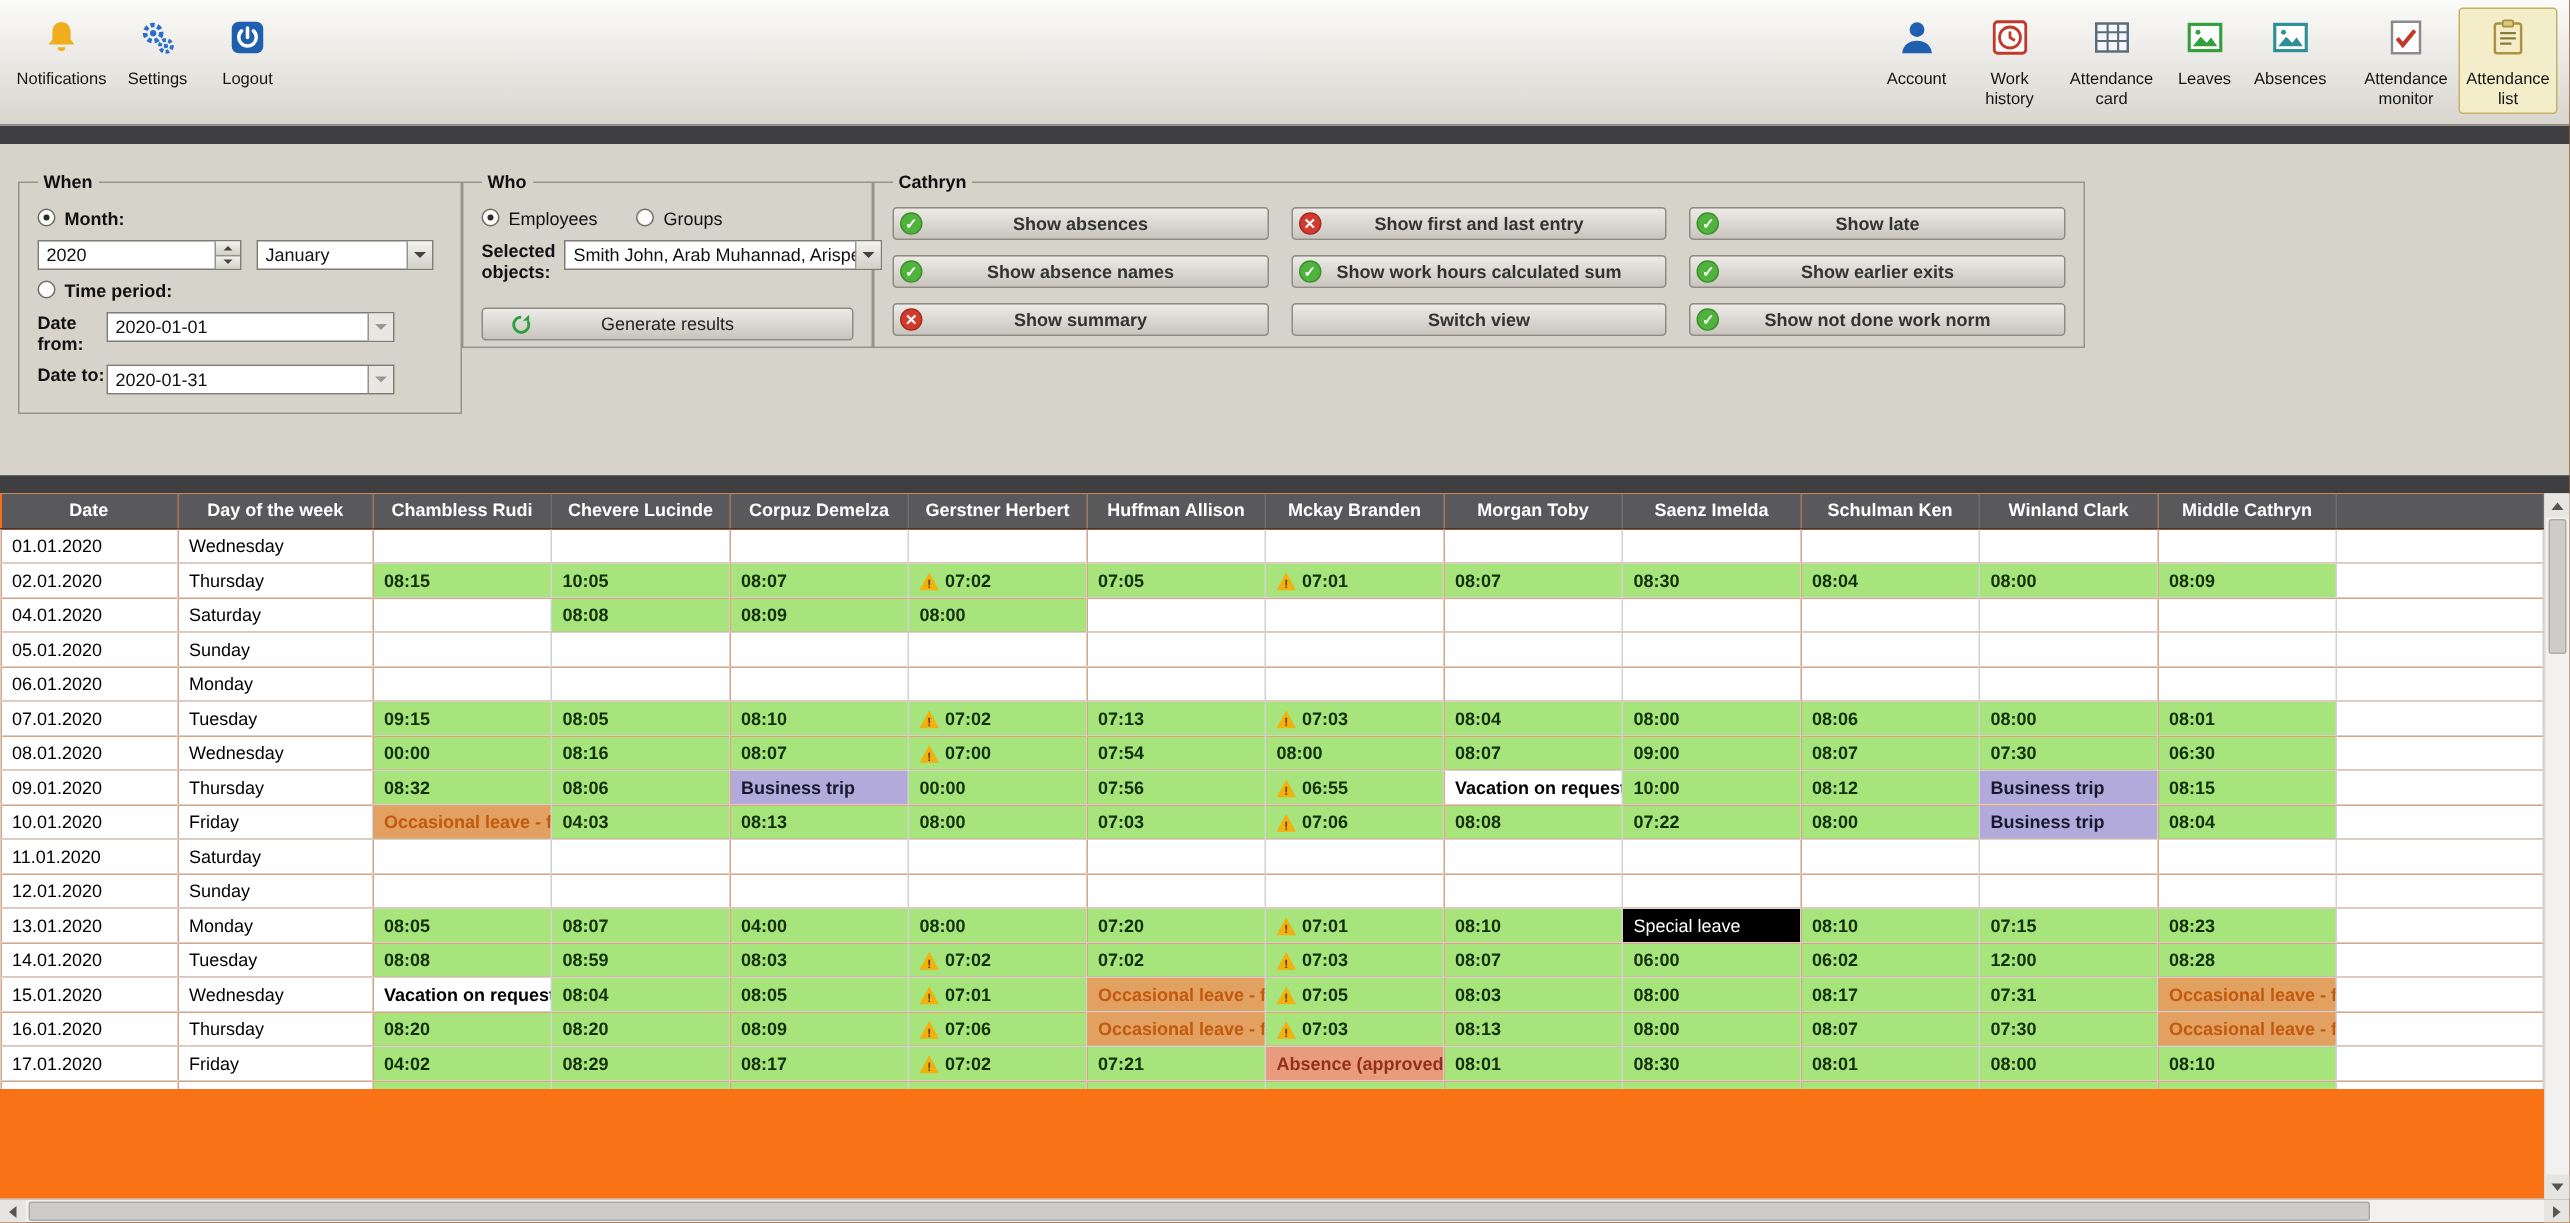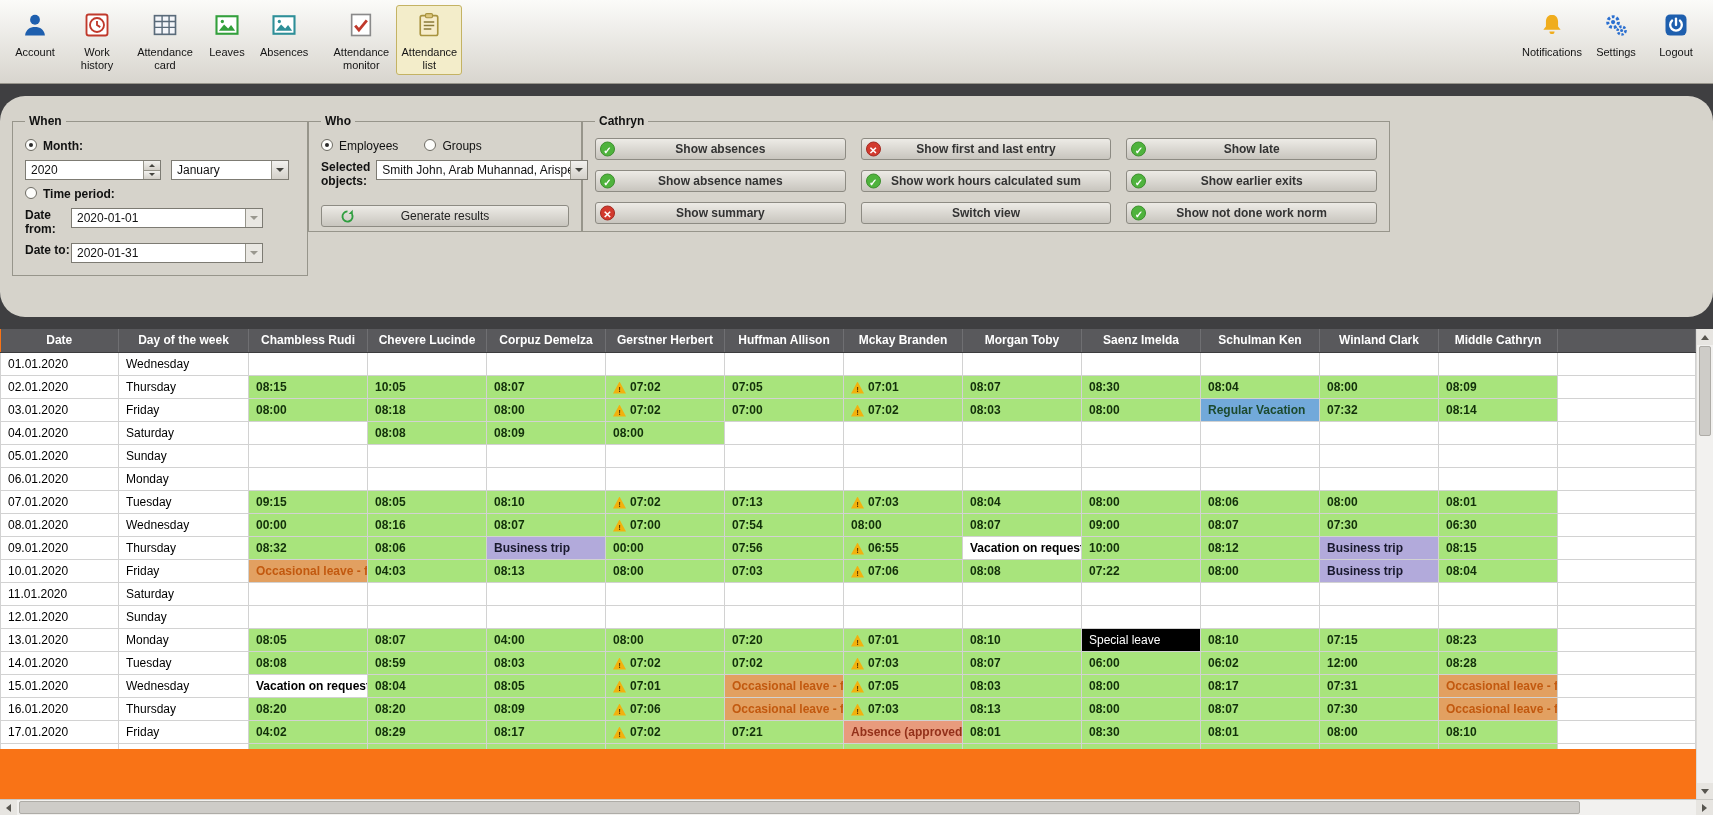--- a/index.html
+++ b/index.html
@@ -28,21 +28,21 @@
   .tb-label { font-size:11px; line-height:1.15; text-align:center; color:#141414; }
   .gap-before { margin-left:14px; }
   .tb-right .tb-item { min-width:58px; }
 
   
   .dark-strip { height:12px; background:#3f3f41; flex:none; }
 
   
   .filters {
     height:221px; flex:none; background:#d6d3cb;
-    padding:18px 0 0 12px; display:flex; align-items:flex-start; font-size:12px;border-radius:25px;
+    padding:18px 0 0 12px; display:flex; align-items:flex-start; font-size:12px;
   }
   fieldset.gb { border:1px solid #97958b; margin:0; padding:4px 12px 10px; min-inline-size:0; }
   fieldset.gb legend { font-weight:bold; font-size:12px; padding:0 4px; }
   .gb-when  { width:296px; height:162px; margin-right:18px; }
   .gb-who   { width:274px; height:118px; margin-right:26px; }
   .gb-options { width:808px; height:118px; }
   .frow { display:flex; align-items:flex-start; margin:7px 0; }
   .blabel { font-weight:bold; }
   .wlbl { width:46px; flex:none; }
   .radio {
@@ -141,75 +141,20 @@
   .tri-down { width:0; height:0; border-left:4px solid transparent; border-right:4px solid transparent; border-top:5px solid #57554f; }
   .tri-left { width:0; height:0; border-top:4px solid transparent; border-bottom:4px solid transparent; border-right:5px solid #57554f; }
   .tri-right { width:0; height:0; border-top:4px solid transparent; border-bottom:4px solid transparent; border-left:5px solid #57554f; }
 </style>
 </head>
 <body>
 
 <div class="app">
 
   <div class="toolbar">
-    <div class="tb-group">
-      <div class="tb-item">
-        <span><svg viewBox="0 0 24 24">
-              <circle cx="12" cy="7.5" r="4.2" fill="#1e5fae"></circle>
-              <path d="M3.5 21c.5-5 4.2-7.2 8.5-7.2s8 2.2 8.5 7.2z" fill="#1e5fae"></path>
-            </svg></span>
-        <span class="tb-label">Account</span>
-      </div>
-      <div class="tb-item">
-        <span><svg viewBox="0 0 24 24">
-              <rect x="3" y="3" width="18" height="18" rx="2" fill="#fff" stroke="#c0392b" stroke-width="1.6"></rect>
-              <circle cx="12" cy="12" r="6" fill="none" stroke="#c0392b" stroke-width="1.6"></circle>
-              <path d="M12 8.5V12l2.8 1.8" stroke="#c0392b" stroke-width="1.6" fill="none"></path>
-            </svg></span>
-        <span class="tb-label">Work history</span>
-      </div>
-      <div class="tb-item">
-        <span><svg viewBox="0 0 24 24">
-              <rect x="3" y="4" width="18" height="16" fill="#f4f6fa" stroke="#5a6b7a" stroke-width="1.4"></rect>
-              <path d="M3 9h18M3 14h18M9.5 4v16M15.5 4v16" stroke="#5a6b7a" stroke-width="1.2"></path>
-            </svg></span>
-        <span class="tb-label">Attendance card</span>
-      </div>
-      <div class="tb-item">
-        <span><svg viewBox="0 0 24 24">
-              <rect x="3" y="4.5" width="18" height="15" fill="#fff" stroke="#33a03c" stroke-width="1.8"></rect>
-              <path d="M5 17l4.5-5.5 3.5 3.5 2.5-3 3.5 5z" fill="#33a03c"></path>
-              <circle cx="8" cy="9" r="1.4" fill="#33a03c"></circle>
-            </svg></span>
-        <span class="tb-label">Leaves</span>
-      </div>
-      <div class="tb-item">
-        <span><svg viewBox="0 0 24 24">
-              <rect x="3" y="4.5" width="18" height="15" fill="#fff" stroke="#2e8f98" stroke-width="1.8"></rect>
-              <path d="M5 17l4.5-5.5 3.5 3.5 2.5-3 3.5 5z" fill="#2e8f98"></path>
-              <circle cx="8" cy="9" r="1.4" fill="#2e8f98"></circle>
-            </svg></span>
-        <span class="tb-label">Absences</span>
-      </div>
-      <div class="tb-item gap-before">
-        <span><svg viewBox="0 0 24 24">
-              <rect x="4" y="3" width="16" height="18" fill="#fff" stroke="#8a8a8a" stroke-width="1.4"></rect>
-              <path d="M7 12.5l3.2 3.8L17 8" stroke="#c0392b" stroke-width="2.4" fill="none"></path>
-            </svg></span>
-        <span class="tb-label">Attendance monitor</span>
-      </div>
-      <div class="tb-item" data-selected="true">
-        <span><svg viewBox="0 0 24 24">
-              <rect x="4.5" y="4" width="15" height="17" rx="1.5" fill="#f6ecca" stroke="#a8933f" stroke-width="1.4"></rect>
-              <rect x="9" y="2.2" width="6" height="3.6" rx="1" fill="#dcc77e" stroke="#a8933f" stroke-width="1"></rect>
-              <path d="M7.5 9.5h9M7.5 12.5h9M7.5 15.5h6.5" stroke="#8a7a3a" stroke-width="1.3"></path>
-            </svg></span>
-        <span class="tb-label">Attendance list</span>
-      </div>
-    </div>
     <div class="tb-group tb-right">
       <div class="tb-item">
         <span><svg viewBox="0 0 24 24">
               <path d="M12 3.2c-3.2 0-5.2 2.6-5.2 5.8v4.2L4.6 16h14.8l-2.2-2.8V9c0-3.2-2-5.8-5.2-5.8z" fill="#f0ad1d"></path>
               <path d="M9.8 17.5a2.2 2.2 0 004.4 0z" fill="#f0ad1d"></path>
             </svg></span>
         <span class="tb-label">Notifications</span>
       </div>
       <div class="tb-item">
         <span><svg viewBox="0 0 24 24">
@@ -220,20 +165,75 @@
             </svg></span>
         <span class="tb-label">Settings</span>
       </div>
       <div class="tb-item">
         <span><svg viewBox="0 0 24 24">
               <rect x="3" y="3" width="18" height="18" rx="4" fill="#1e5fae"></rect>
               <path d="M12 6.5v5.5" stroke="#fff" stroke-width="2" stroke-linecap="round"></path>
               <path d="M8.6 8.2a5 5 0 106.8 0" fill="none" stroke="#fff" stroke-width="2" stroke-linecap="round"></path>
             </svg></span>
         <span class="tb-label">Logout</span>
+      </div>
+    </div>
+    <div class="tb-group">
+      <div class="tb-item">
+        <span><svg viewBox="0 0 24 24">
+              <circle cx="12" cy="7.5" r="4.2" fill="#1e5fae"></circle>
+              <path d="M3.5 21c.5-5 4.2-7.2 8.5-7.2s8 2.2 8.5 7.2z" fill="#1e5fae"></path>
+            </svg></span>
+        <span class="tb-label">Account</span>
+      </div>
+      <div class="tb-item">
+        <span><svg viewBox="0 0 24 24">
+              <rect x="3" y="3" width="18" height="18" rx="2" fill="#fff" stroke="#c0392b" stroke-width="1.6"></rect>
+              <circle cx="12" cy="12" r="6" fill="none" stroke="#c0392b" stroke-width="1.6"></circle>
+              <path d="M12 8.5V12l2.8 1.8" stroke="#c0392b" stroke-width="1.6" fill="none"></path>
+            </svg></span>
+        <span class="tb-label">Work history</span>
+      </div>
+      <div class="tb-item">
+        <span><svg viewBox="0 0 24 24">
+              <rect x="3" y="4" width="18" height="16" fill="#f4f6fa" stroke="#5a6b7a" stroke-width="1.4"></rect>
+              <path d="M3 9h18M3 14h18M9.5 4v16M15.5 4v16" stroke="#5a6b7a" stroke-width="1.2"></path>
+            </svg></span>
+        <span class="tb-label">Attendance card</span>
+      </div>
+      <div class="tb-item">
+        <span><svg viewBox="0 0 24 24">
+              <rect x="3" y="4.5" width="18" height="15" fill="#fff" stroke="#33a03c" stroke-width="1.8"></rect>
+              <path d="M5 17l4.5-5.5 3.5 3.5 2.5-3 3.5 5z" fill="#33a03c"></path>
+              <circle cx="8" cy="9" r="1.4" fill="#33a03c"></circle>
+            </svg></span>
+        <span class="tb-label">Leaves</span>
+      </div>
+      <div class="tb-item">
+        <span><svg viewBox="0 0 24 24">
+              <rect x="3" y="4.5" width="18" height="15" fill="#fff" stroke="#2e8f98" stroke-width="1.8"></rect>
+              <path d="M5 17l4.5-5.5 3.5 3.5 2.5-3 3.5 5z" fill="#2e8f98"></path>
+              <circle cx="8" cy="9" r="1.4" fill="#2e8f98"></circle>
+            </svg></span>
+        <span class="tb-label">Absences</span>
+      </div>
+      <div class="tb-item gap-before">
+        <span><svg viewBox="0 0 24 24">
+              <rect x="4" y="3" width="16" height="18" fill="#fff" stroke="#8a8a8a" stroke-width="1.4"></rect>
+              <path d="M7 12.5l3.2 3.8L17 8" stroke="#c0392b" stroke-width="2.4" fill="none"></path>
+            </svg></span>
+        <span class="tb-label">Attendance monitor</span>
+      </div>
+      <div class="tb-item" data-selected="true">
+        <span><svg viewBox="0 0 24 24">
+              <rect x="4.5" y="4" width="15" height="17" rx="1.5" fill="#f6ecca" stroke="#a8933f" stroke-width="1.4"></rect>
+              <rect x="9" y="2.2" width="6" height="3.6" rx="1" fill="#dcc77e" stroke="#a8933f" stroke-width="1"></rect>
+              <path d="M7.5 9.5h9M7.5 12.5h9M7.5 15.5h6.5" stroke="#8a7a3a" stroke-width="1.3"></path>
+            </svg></span>
+        <span class="tb-label">Attendance list</span>
       </div>
     </div>
   </div>
 
   <div class="dark-strip"></div>
 
   <div class="filters">
 
     <fieldset class="gb gb-when">
       <legend>When</legend>
@@ -410,36 +410,20 @@
               <td class="c-time">07:05</td>
               <td class="c-late"><span class="warn">!</span>07:01</td>
               <td class="c-time">08:07</td>
               <td class="c-time">08:30</td>
               <td class="c-time">08:04</td>
               <td class="c-time">08:00</td>
               <td class="c-time">08:09</td>
               <td class="c-filler"></td>
             </tr>
             <tr>
-              <td class="c-date">03.01.2020</td>
-              <td class="c-day">Friday</td>
-              <td class="c-time">08:00</td>
-              <td class="c-time">08:18</td>
-              <td class="c-time">08:00</td>
-              <td class="c-late"><span class="warn">!</span>07:02</td>
-              <td class="c-time">07:00</td>
-              <td class="c-late"><span class="warn">!</span>07:02</td>
-              <td class="c-time">08:03</td>
-              <td class="c-time">08:00</td>
-              <td class="c-regular-vacation">Regular Vacation</td>
-              <td class="c-time">07:32</td>
-              <td class="c-time">08:14</td>
-              <td class="c-filler"></td>
-            </tr>
-            <tr>
               <td class="c-date">04.01.2020</td>
               <td class="c-day">Saturday</td>
               <td class="c-empty"></td>
               <td class="c-time">08:08</td>
               <td class="c-time">08:09</td>
               <td class="c-time">08:00</td>
               <td class="c-empty"></td>
               <td class="c-empty"></td>
               <td class="c-empty"></td>
               <td class="c-empty"></td>

